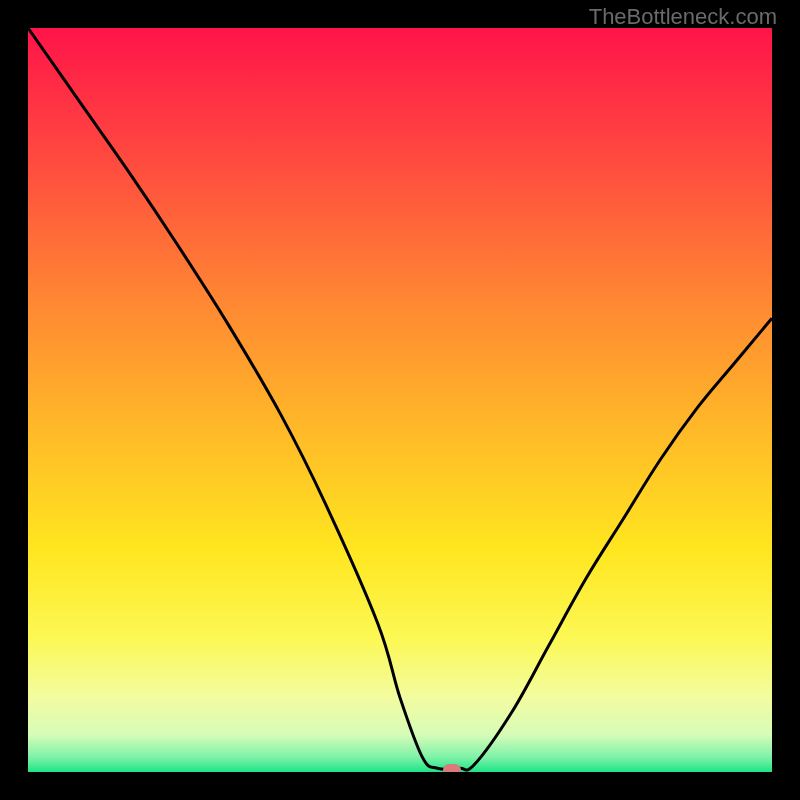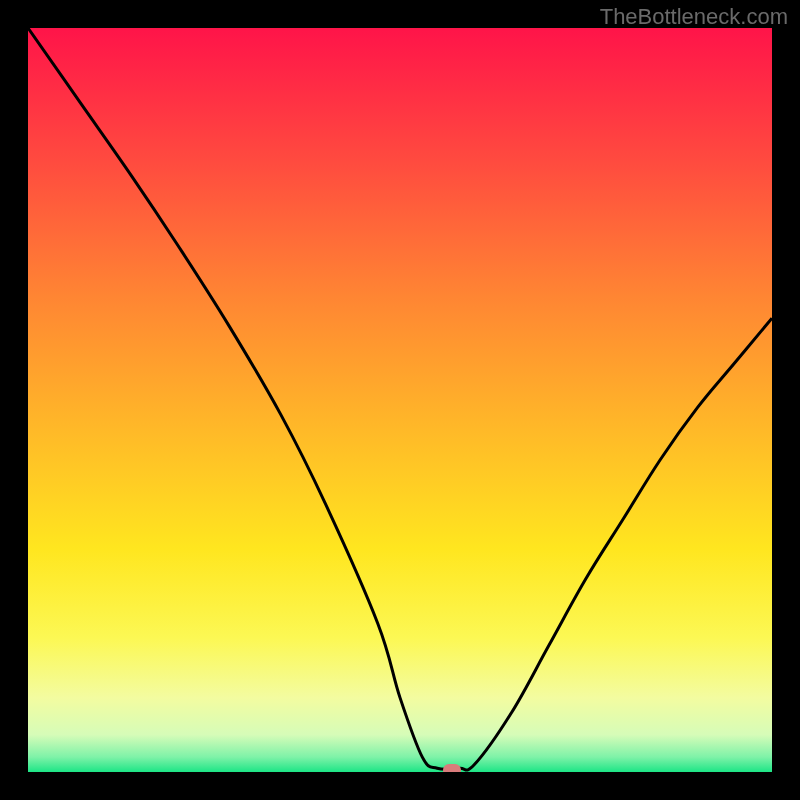--- a/index.html
+++ b/index.html
@@ -6,21 +6,21 @@
   body {
     width: 800px;
     height: 800px;
     background: #000000;
     position: relative;
     font-family: Arial, sans-serif;
   }
   .watermark {
     position: absolute;
     top: 4px;
-    right: 12px;
+    right: 23px;
     color: #6a6a6a;
     font-size: 22px;
     font-weight: 500;
     z-index: 10;
   }
   .plot-area {
     position: absolute;
     left: 28px;
     top: 28px;
     width: 744px;

